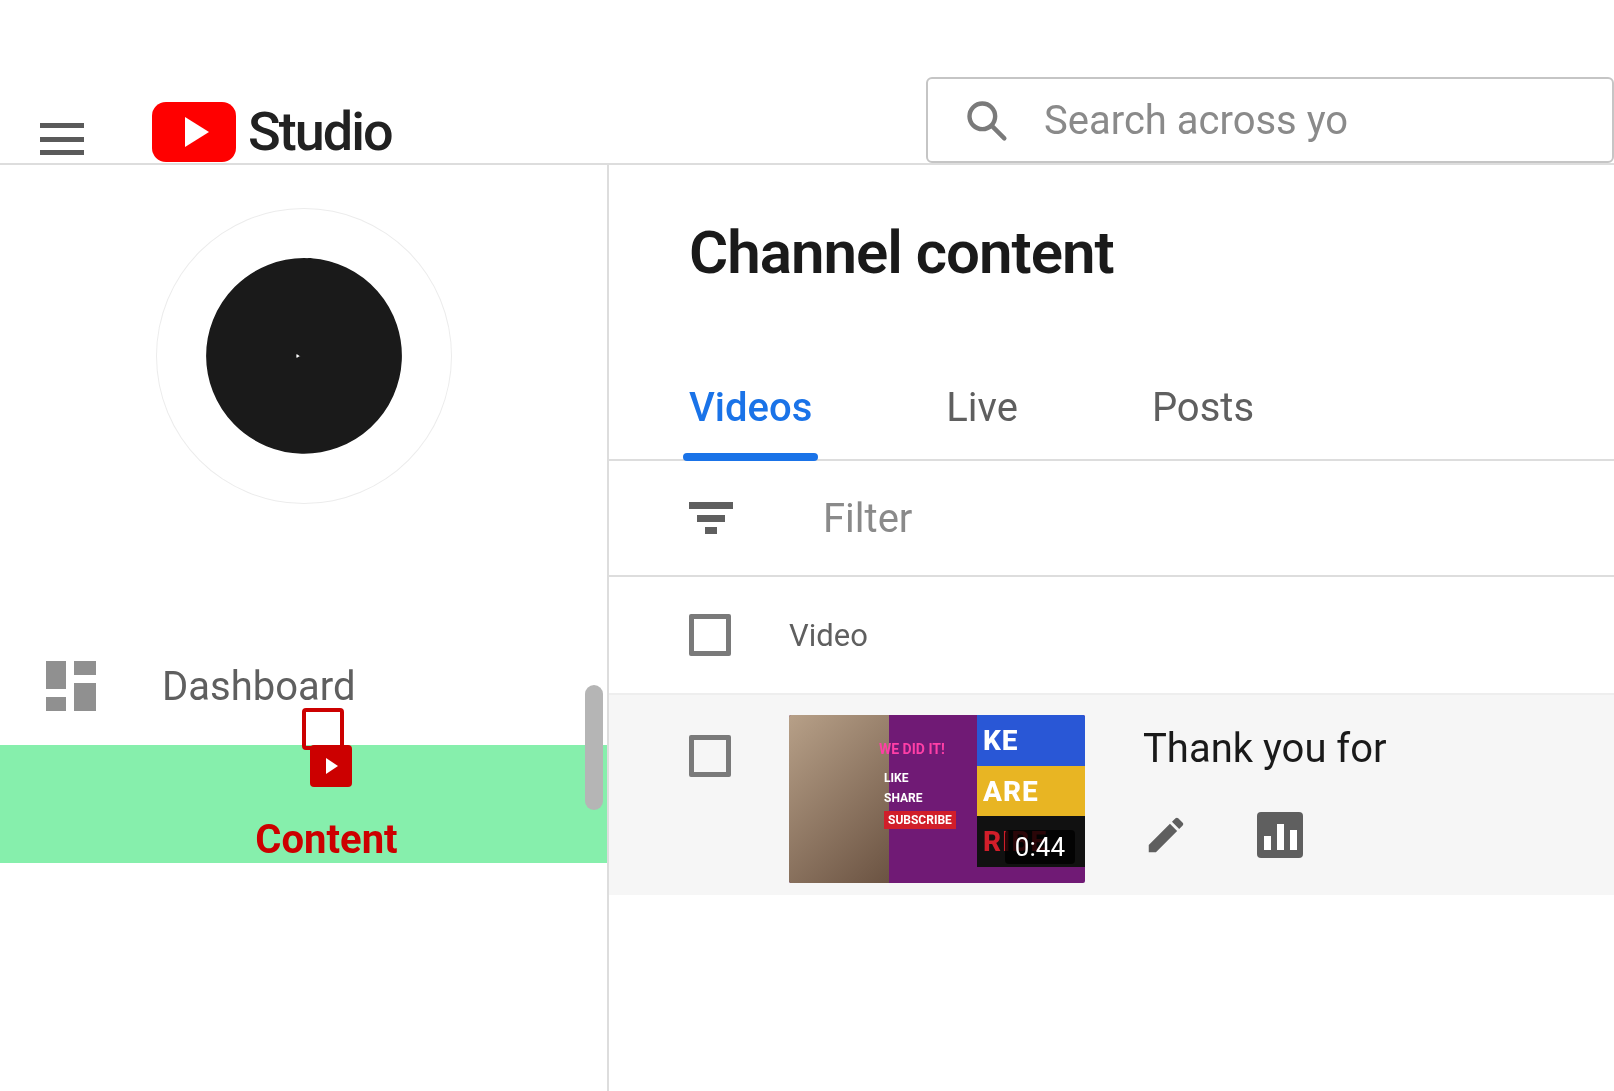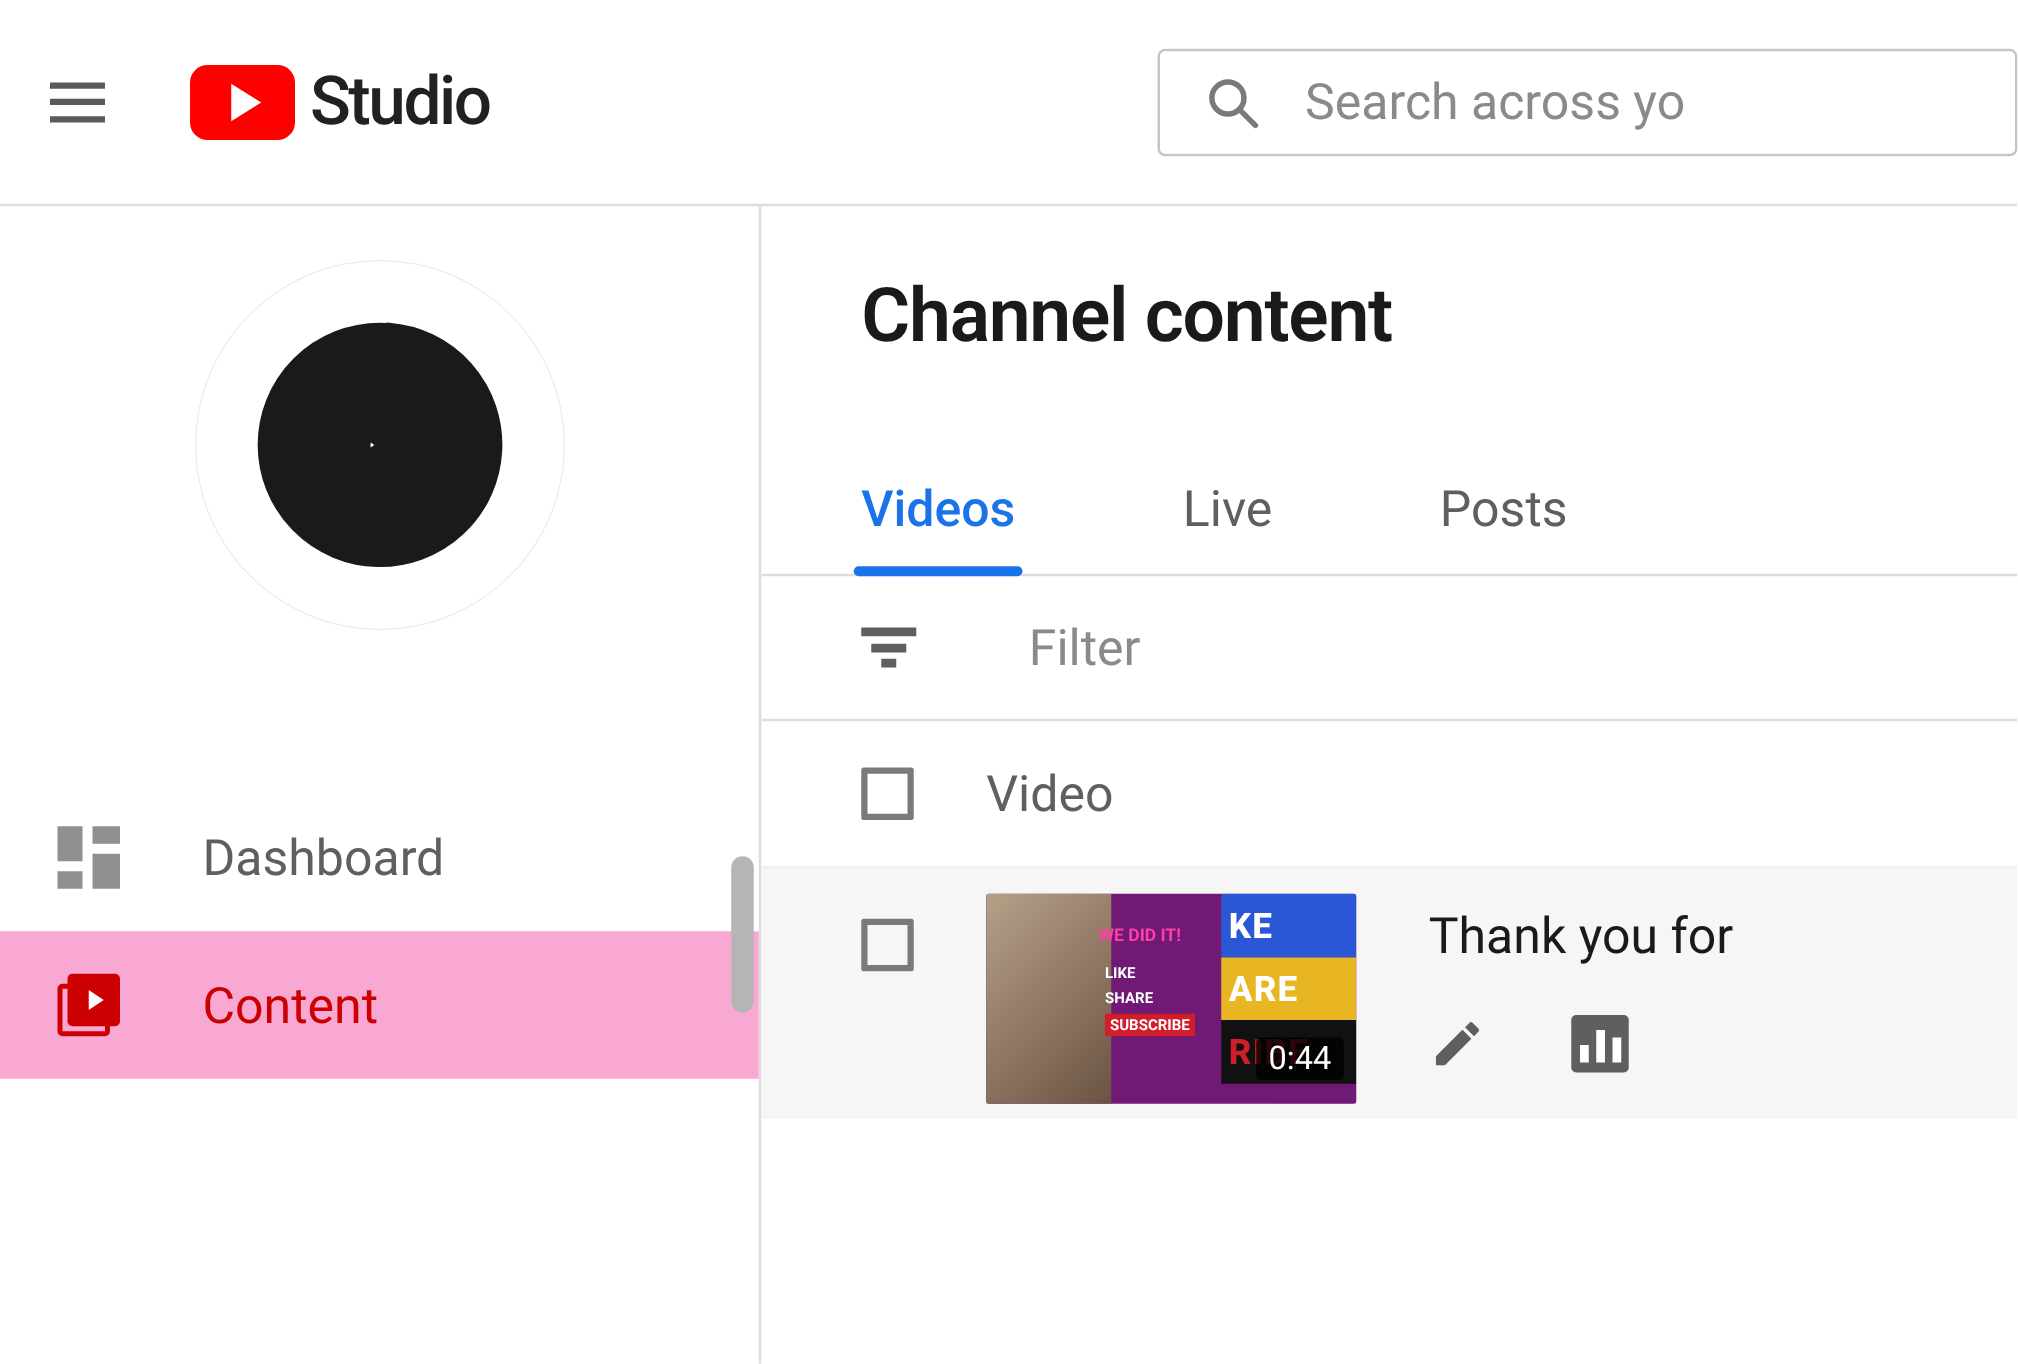--- a/index.html
+++ b/index.html
@@ -13,21 +13,21 @@
   height: 1091px;
   background: #fff;
   color: #0d0d0d;
   overflow: hidden;
 }
 
 
 .header {
   height: 163px;
   display: flex;
-  align-items: center;
+  align-items: flex-end;
   padding-left: 38px;
 }
 .hamburger {
   width: 48px;
   height: 48px;
   display: flex;
   flex-direction: column;
   justify-content: space-between;
   padding: 8px 2px;
   cursor: pointer;
@@ -136,22 +136,23 @@
   align-items: center;
   padding-left: 46px;
   gap: 66px;
   font-size: 40px;
   color: #5f5f5f;
   cursor: pointer;
   width: 100%;
 }
 .nav-item.active {
   color: #cc0000;
-  background: #f9a8d4;
-  font-weight: 400;
+  background: #86efac;
+  font-weight: 700;
+  flex-direction: column;
 }
 
 
 .dash-icon {
   width: 50px;
   height: 50px;
   position: relative;
 }
 .dash-icon span {
   position: absolute;
@@ -293,21 +294,21 @@
   border-bottom: 2px solid #eeeeee;
 }
 .checkbox {
   width: 42px;
   height: 42px;
   border: 5px solid #7a7a7a;
   border-radius: 2px;
   cursor: pointer;
 }
 .vh-label {
-  font-size: 40px;
+  font-size: 31px;
   color: #5f5f5f;
 }
 
 
 .video-row {
   display: flex;
   align-items: flex-start;
   margin-left: -80px;
   padding-left: 80px;
   padding-top: 20px;

